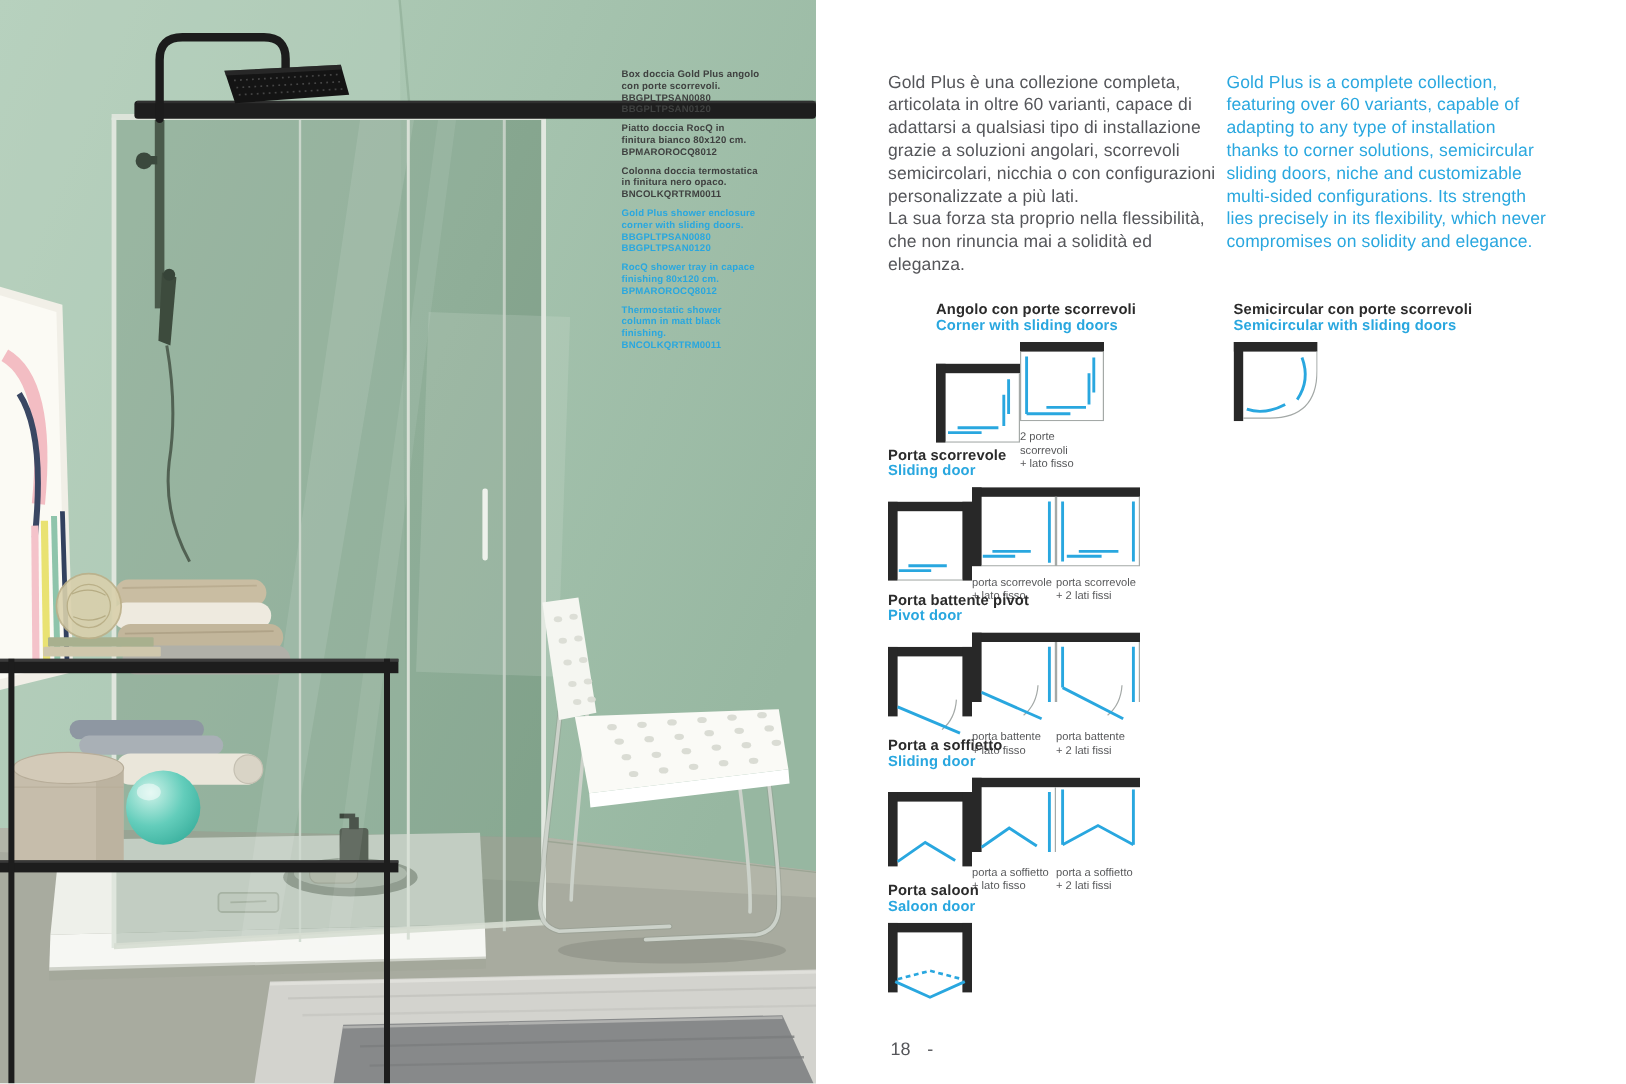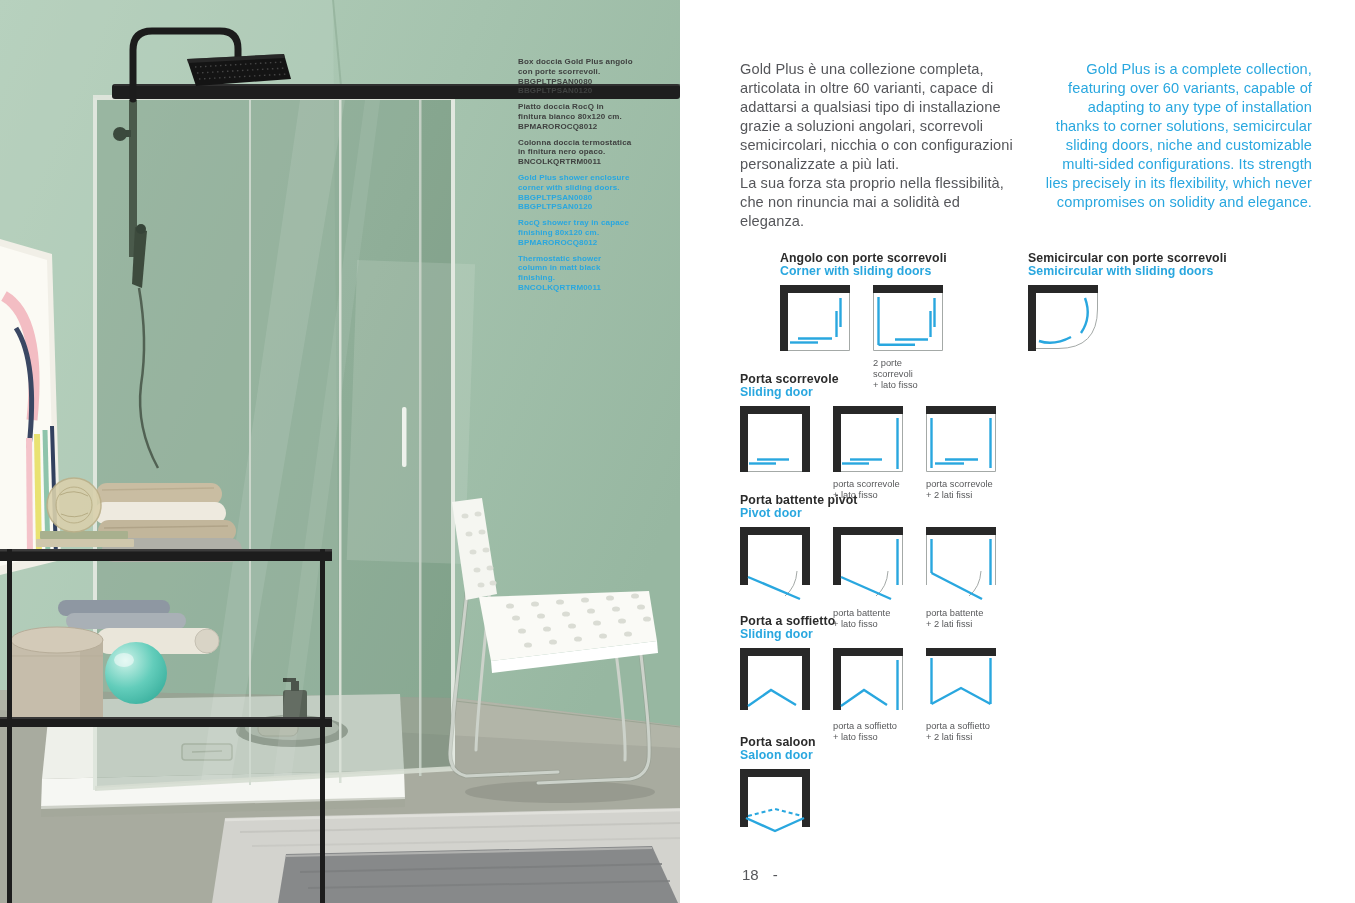--- a/index.html
+++ b/index.html
@@ -19,27 +19,27 @@
   .caption{position:absolute;left:518px;top:57px;width:155px;font-size:8px;line-height:9.8px;
            font-weight:700;letter-spacing:.15px;}
   .caption .blk{margin-bottom:6px;}
   .caption .txt,.caption .codes{display:block;white-space:pre-line;}
   .caption .it{color:#3f4140;}
   .caption .en{color:var(--accent-blue);}
 
   
   .intro{position:absolute;font-size:14.6px;line-height:19px;white-space:pre-line;letter-spacing:.1px;}
   .intro-it{left:740px;top:60px;width:290px;color:var(--body-gray);}
-  .intro-en{left:1022px;top:60px;width:290px;color:var(--accent-blue);text-align:right;}
+  .intro-en{left:1022px;top:60px;width:290px;color:var(--accent-blue);}
 
   
   .section{position:absolute;}
   .sec-title-it{font-size:12.3px;font-weight:700;line-height:13px;color:var(--title-black);letter-spacing:.1px;}
   .sec-title-en{font-size:12.3px;font-weight:700;line-height:13px;color:var(--accent-blue);letter-spacing:.1px;}
-  .diagrams{display:flex;gap:23px;margin-top:7px;align-items:flex-start;}
+  .diagrams{display:flex;margin-top:7px;align-items:center;}
   .dcell{width:70px;}
   .dlabel{margin-top:3px;font-size:9.3px;line-height:10.8px;color:#58595b;white-space:pre-line;}
 
   .db{fill:var(--diagram-black);}
   .gl{stroke:#a4a9a7;stroke-width:1;fill:none;}
   .bl{stroke:var(--accent-blue);stroke-width:2.4;fill:none;}
   .bld{stroke:var(--accent-blue);stroke-width:2.2;fill:none;stroke-dasharray:4 3;}
 
   .pagenum{position:absolute;left:742px;top:866px;font-size:15px;color:#55565a;}
   .pagenum .dash{margin-left:14px;}

